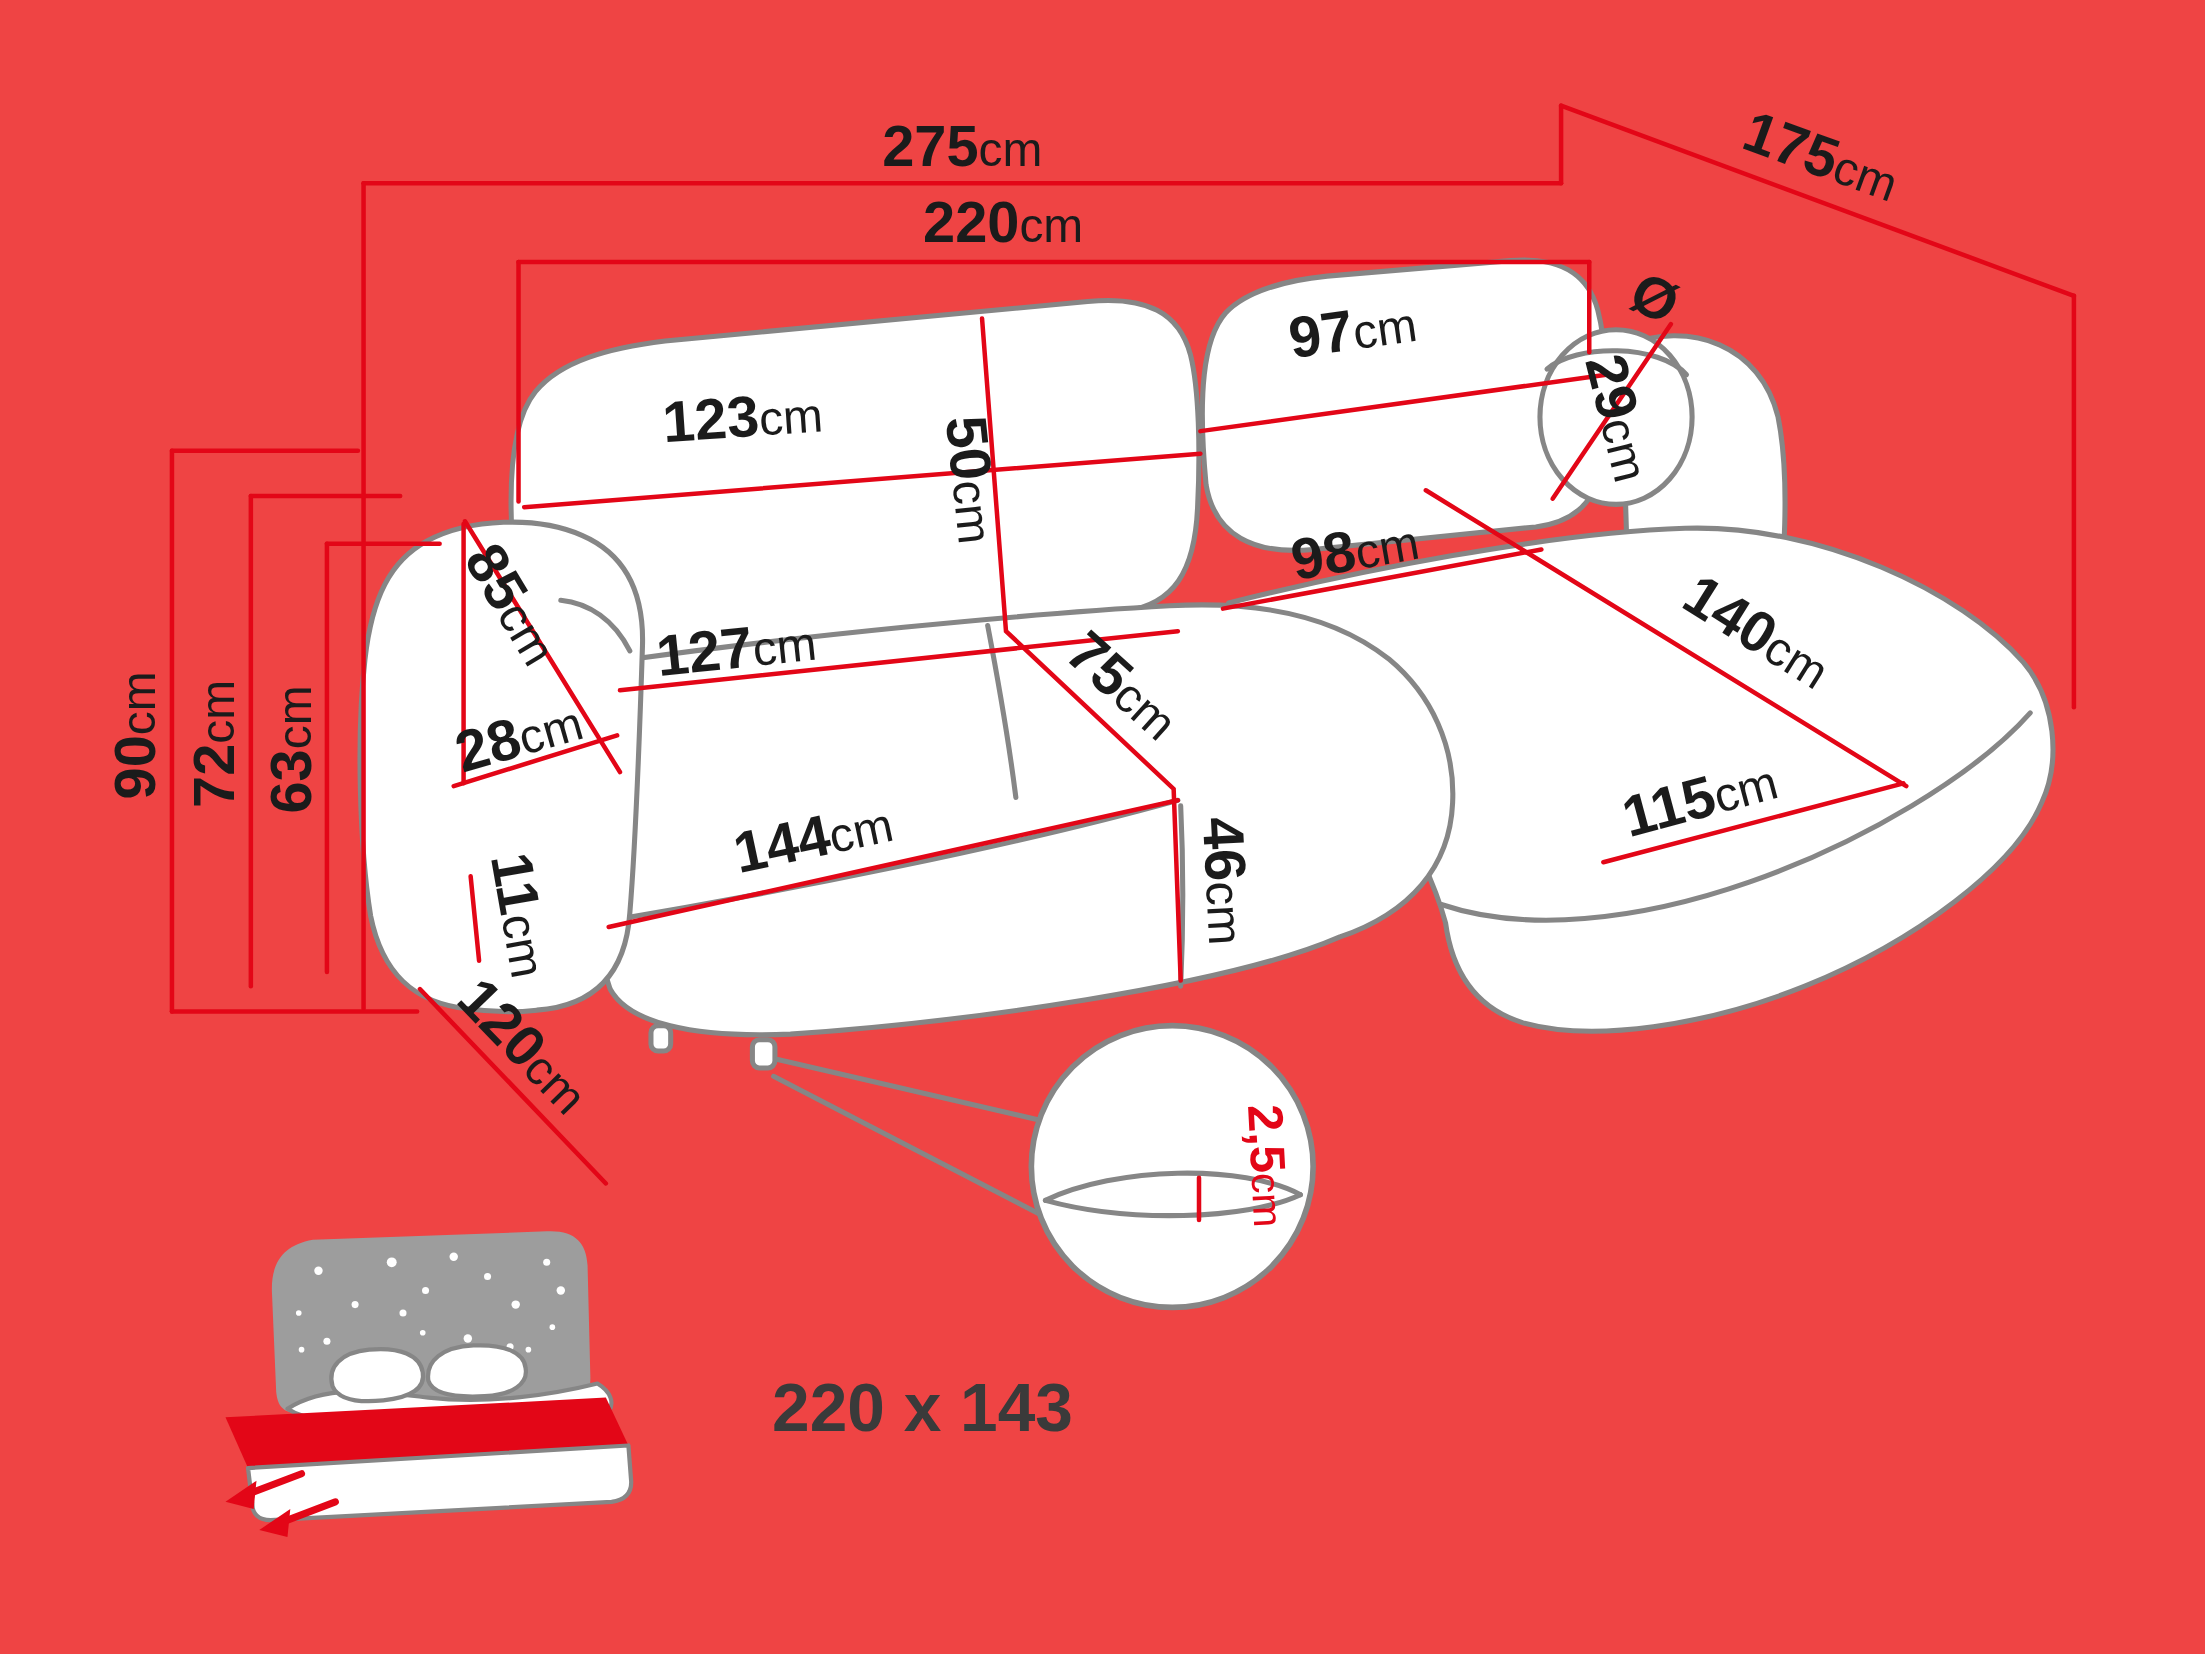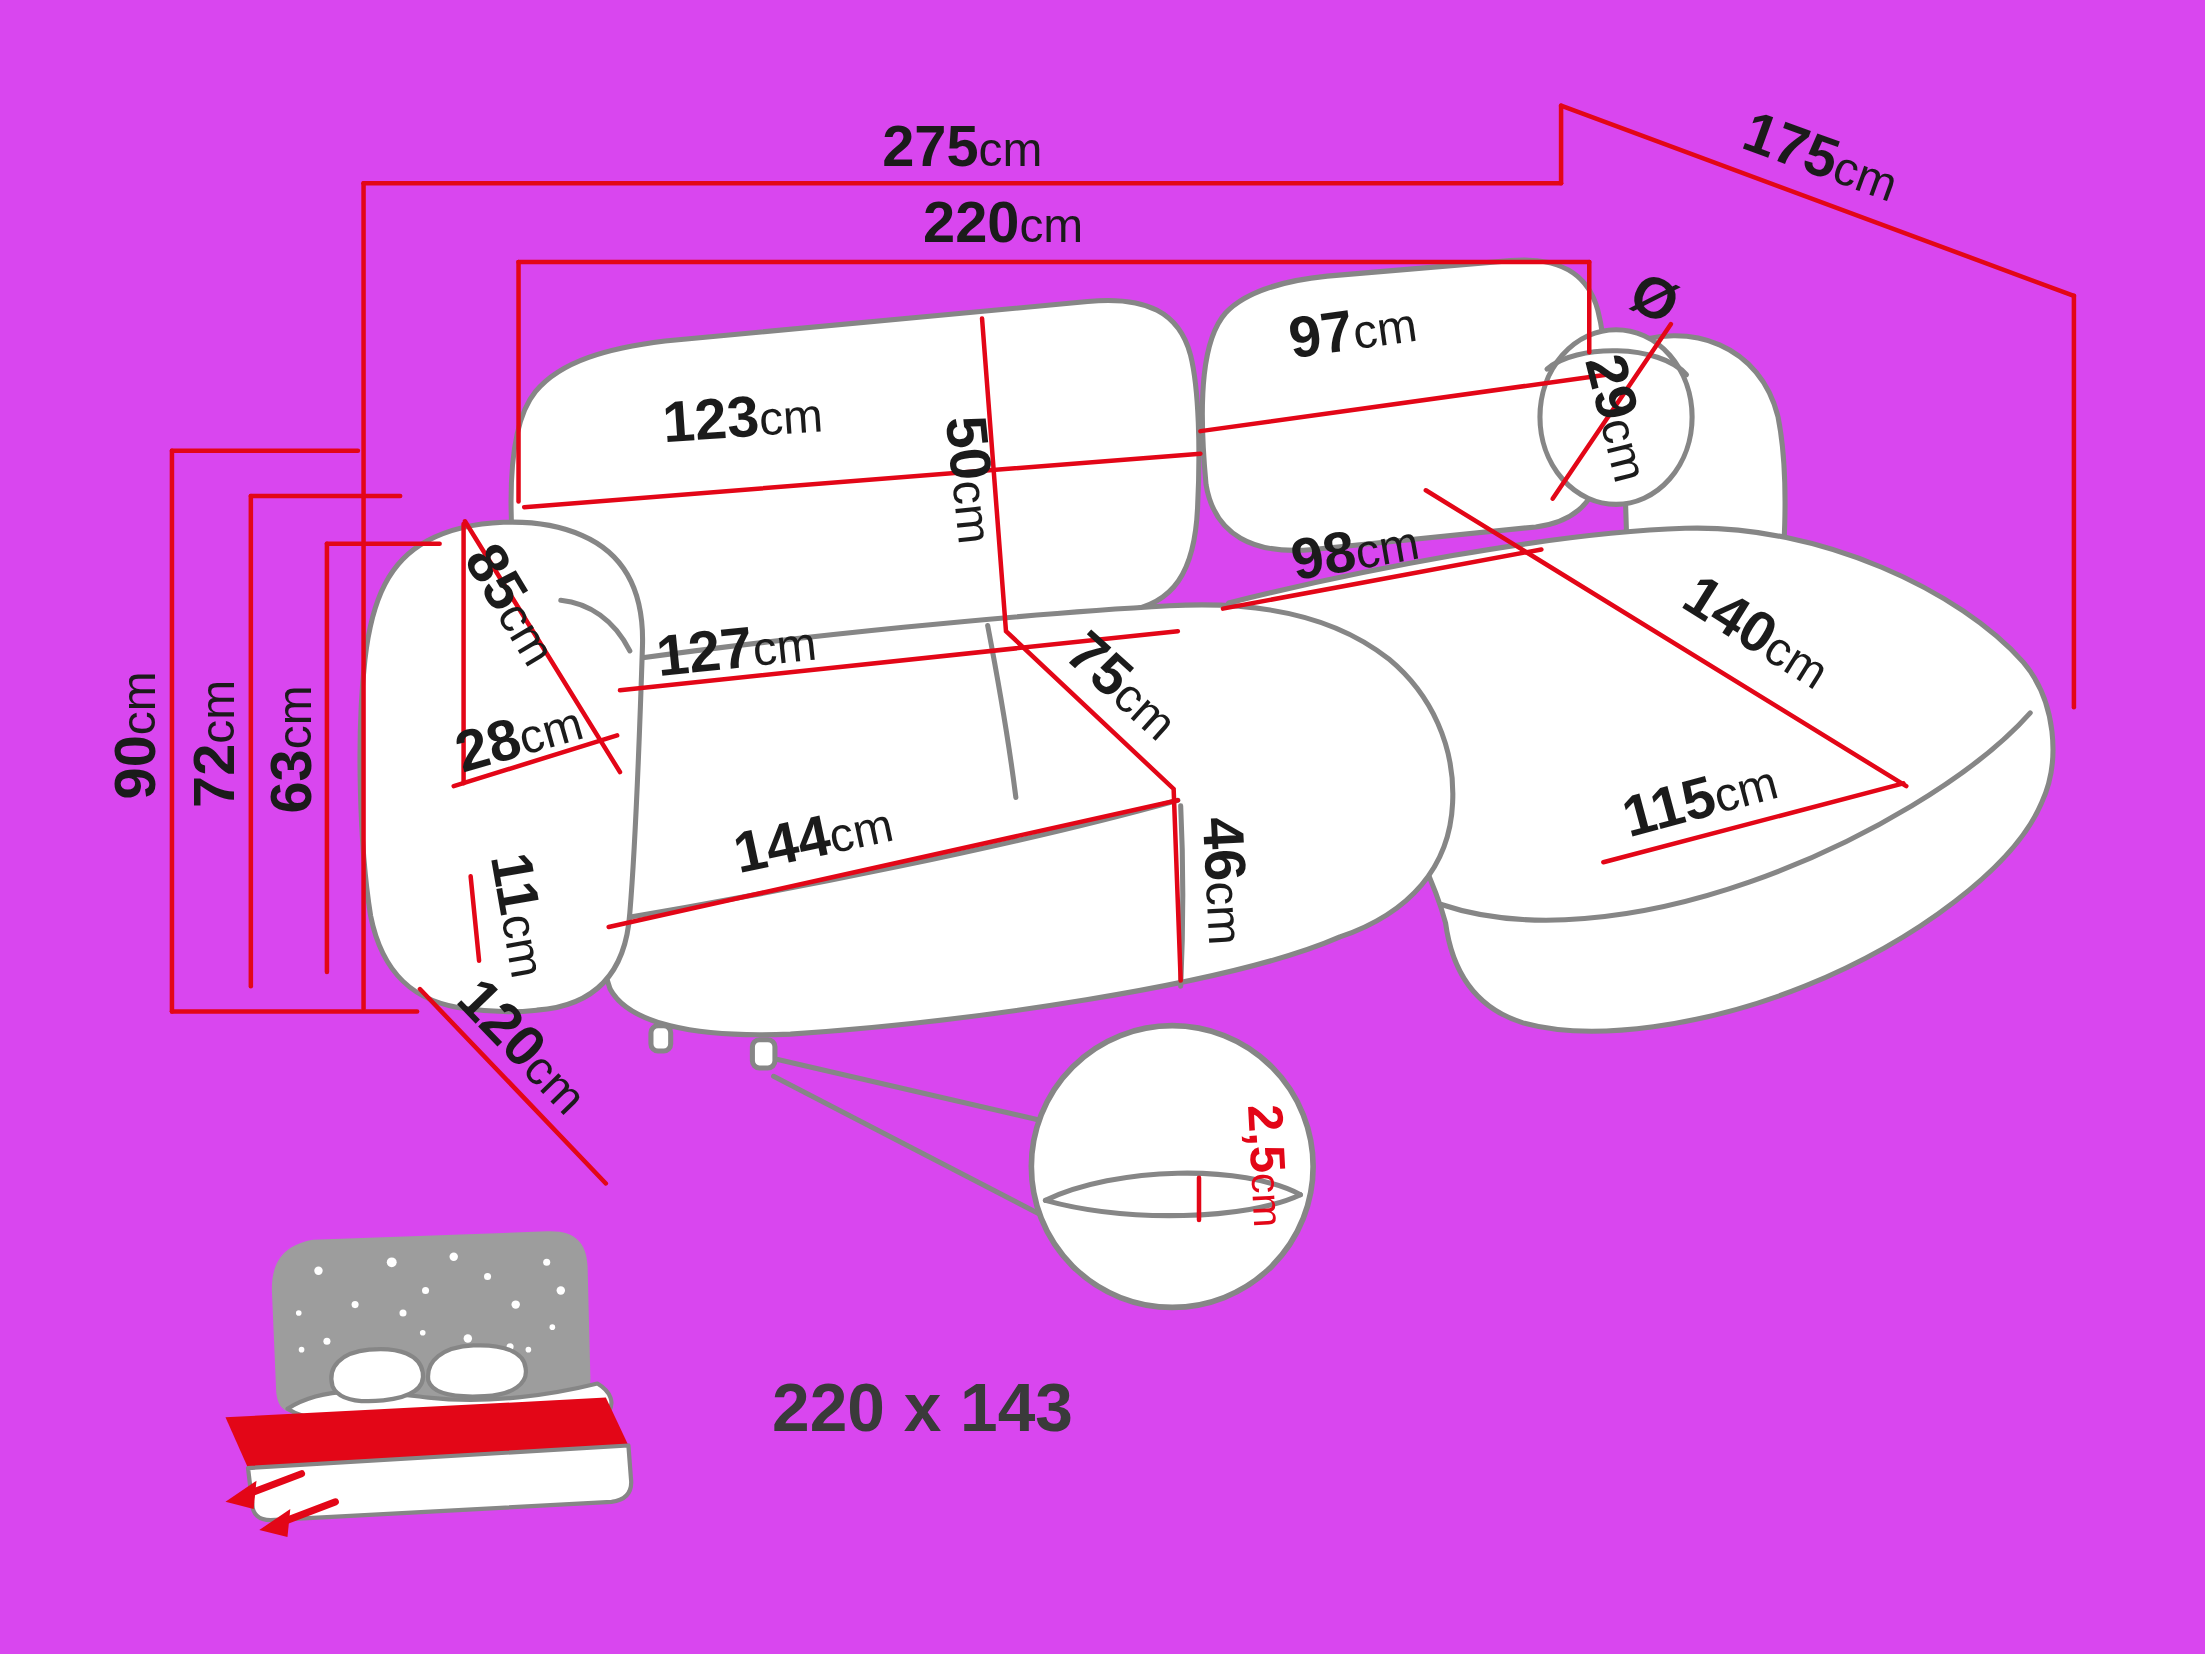--- a/index.html
+++ b/index.html
@@ -1,16 +1,16 @@
 <!DOCTYPE html>
 <html style="font-size:13.2px"><head>
 <meta charset="utf-8">
 <style>
   html,body{margin:0;padding:0;background:#ffffff;}
-  .stage{width:2205px;height:1654px;position:relative;background:#d946ef;}
+  .stage{width:2205px;height:1654px;position:relative;background:#ef4444;}
   svg{display:block;width:2205px;height:1654px;}
   text{font-family:"Liberation Sans","DejaVu Sans",sans-serif;}
   .n{font-size:41px;font-weight:700;fill:#1b1b1b;}
   .u{font-size:34px;font-weight:400;fill:#1b1b1b;}
   .rn{font-size:35px;font-weight:700;fill:#e30617;}
   .ru{font-size:29px;font-weight:400;fill:#e30617;}
   .bed-label{font-size:48px;font-weight:700;fill:#3a3a3a;}
   .redline{stroke:#e30617;stroke-width:3.2;fill:none;stroke-linecap:round;}
   .gray{stroke:#868686;stroke-width:3.6;fill:#ffffff;stroke-linejoin:round;stroke-linecap:round;}
   .grayline{stroke:#868686;stroke-width:3.6;fill:none;stroke-linecap:round;}

